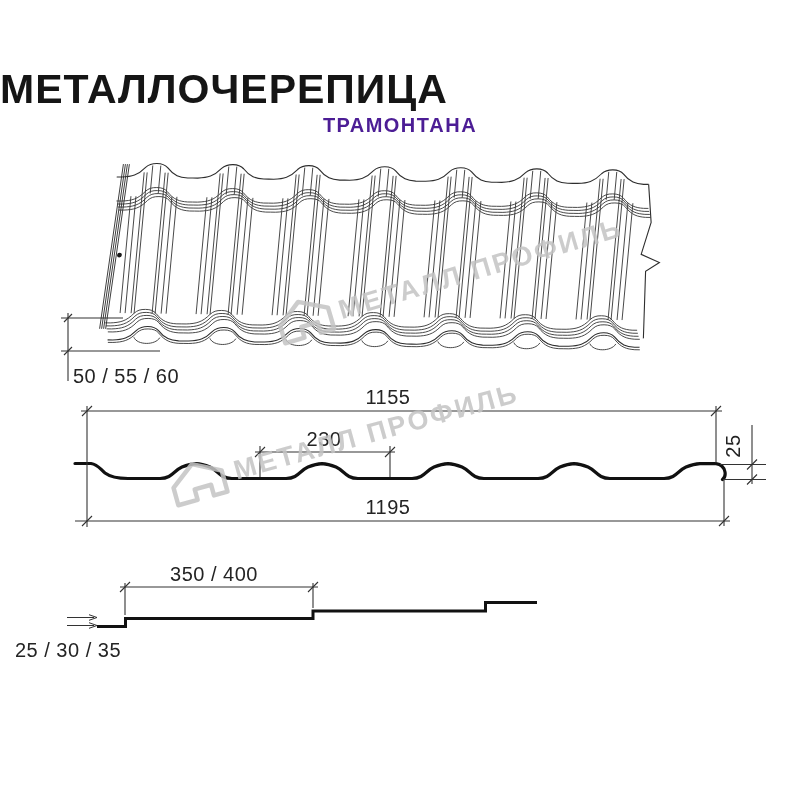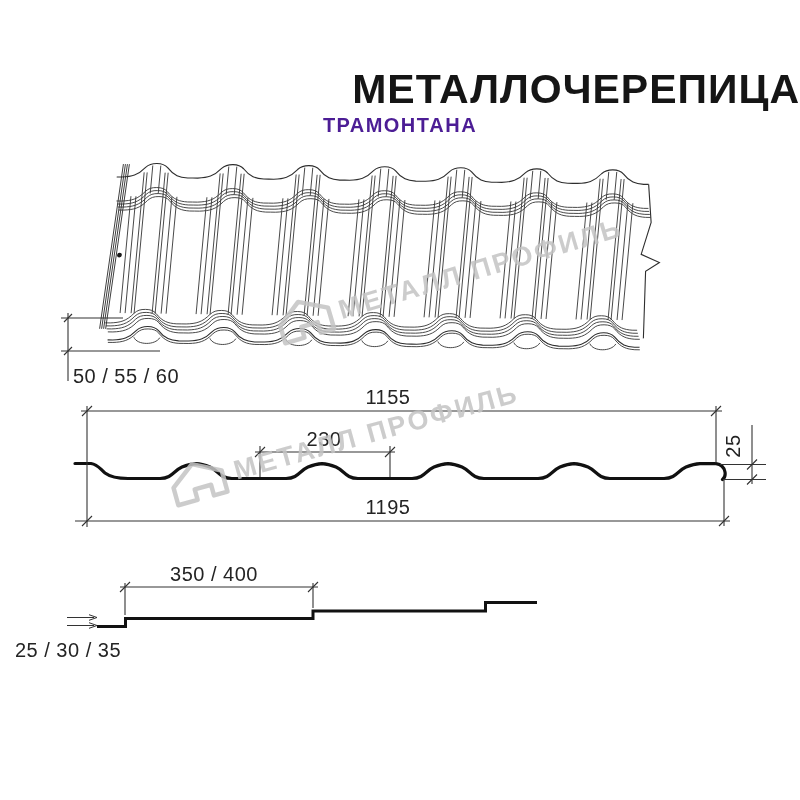--- a/index.html
+++ b/index.html
@@ -1,21 +1,21 @@
 <!DOCTYPE html>
 <html><head>
 <meta charset="utf-8">
 <style>
   html,body{margin:0;padding:0;}
   body{
     width:800px;height:800px;background:#ffffff;position:relative;
     font-family:"Liberation Sans","DejaVu Sans",sans-serif;overflow:hidden;
   }
   .title{
-    position:absolute;left:0;top:66px;width:800px;text-align:right;
+    position:absolute;left:0;top:66px;width:800px;text-align:left;
     font-size:41px;font-weight:bold;letter-spacing:1px;color:#151515;
   }
   .subtitle{
     position:absolute;left:0;top:114px;width:800px;text-align:center;
     font-size:20px;font-weight:bold;letter-spacing:1.5px;color:#4c1d95;
   }
   svg text{font-family:"Liberation Sans","DejaVu Sans",sans-serif;}
   .dimtxt{font-size:20px;fill:#242424;letter-spacing:0.5px;}
   .wmtxt{font-size:27px;font-weight:bold;letter-spacing:2.5px;fill:#c4c4c4;}
 </style>

